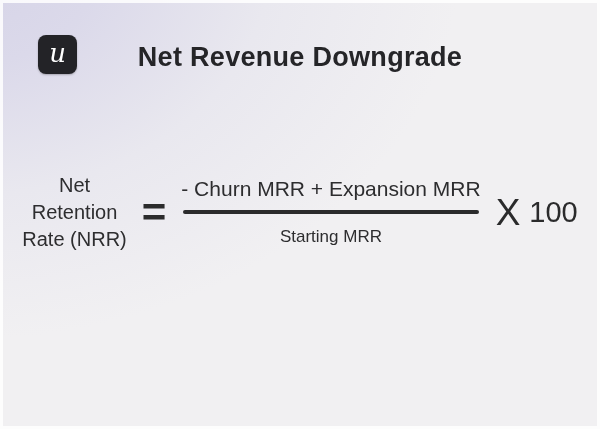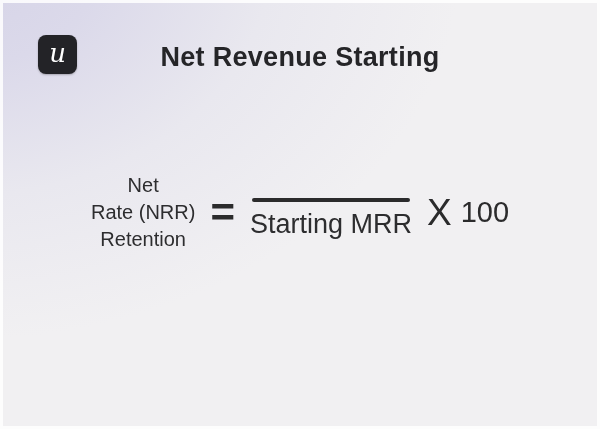--- a/index.html
+++ b/index.html
@@ -78,21 +78,21 @@
     font-size: 21px;
     line-height: 25px;
     white-space: nowrap;
   }
   .frac-line {
     height: 4px;
     background: #2b2b2c;
     border-radius: 2px;
     margin: 9px 2px 10px 2px;
   }
-  .denominator { font-size: 27px; }
+  .denominator { font-size: 17px; }
   .multiplier {
     display: flex;
     align-items: center;
     gap: 9px;
     white-space: nowrap;
   }
   .mult-x { font-size: 37px; line-height: 1; color: #2b2b2c; }
   .mult-val { font-size: 29px; line-height: 1; color: #2b2b2c; text-align: right; }
 
   
@@ -108,34 +108,35 @@
 </style>
 </head>
 <body>
 
 <div class="canvas">
 
   <div class="logo">
     <span class="logo-letter">u</span>
   </div>
 
-  <h1 class="title">Net Revenue Starting</h1>
+  <h1 class="title">Net Revenue Downgrade</h1>
 
   <div class="formula">
 
     <div class="formula-label">
       <div>Net</div>
+      <div>Retention</div>
       <div>Rate (NRR)</div>
-      <div>Retention</div>
     </div>
 
     <div class="equals">=</div>
 
     <div class="fraction">
       <div class="numerator">
+        <div>- Churn MRR + Expansion MRR</div>
       </div>
       <div class="frac-line"></div>
       <div class="denominator">Starting MRR</div>
     </div>
 
     <div class="multiplier">
       <span class="mult-x">X</span>
       <span class="mult-val">100</span>
     </div>
 

